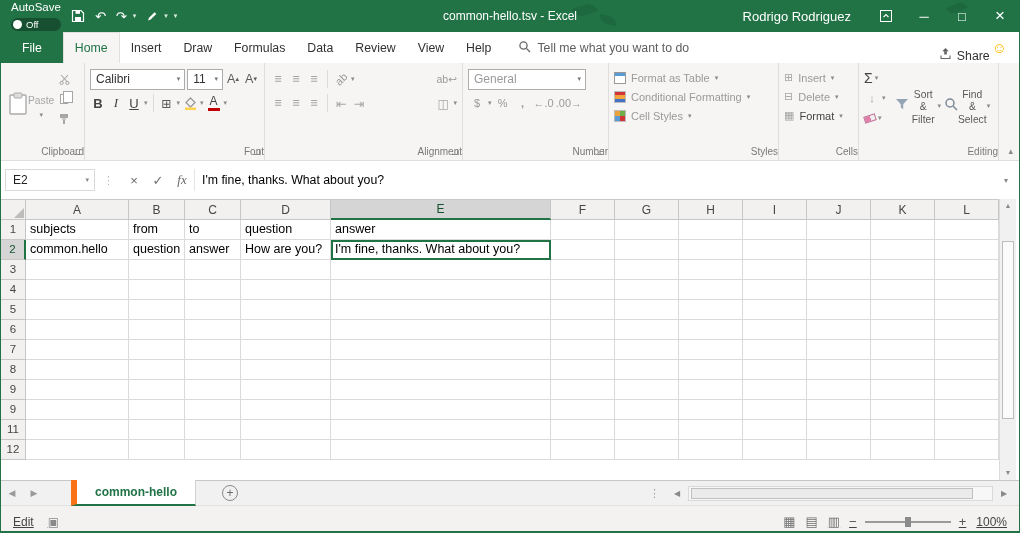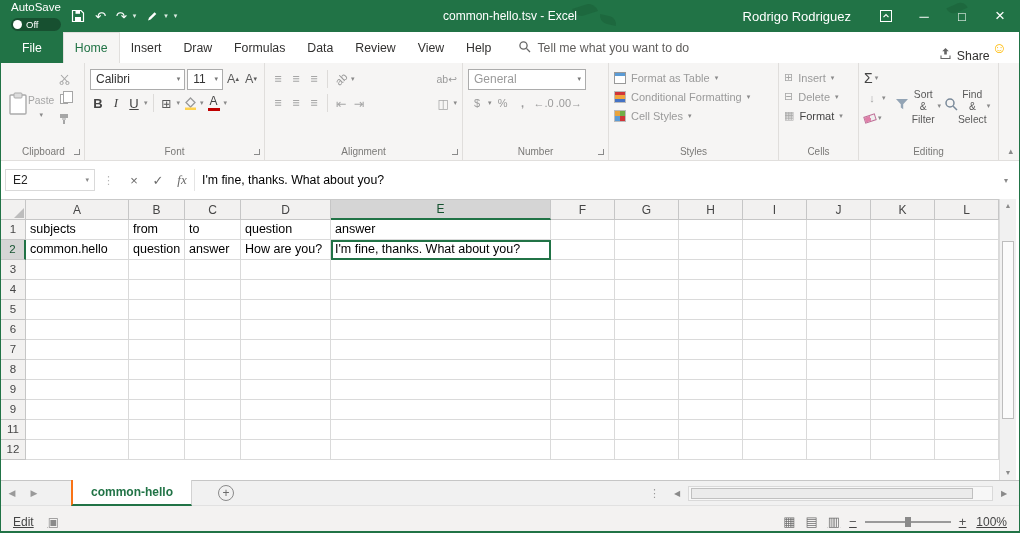--- a/index.html
+++ b/index.html
@@ -31,21 +31,21 @@
   .tab.file { background:#217346; color:#fff; padding:0 21px; }
   .tab.active { background:#F6F5F4; color:#217346; border:1px solid #E1DFDD; border-bottom:none; }
   .tellme { display:flex; align-items:center; gap:6px; margin-left:16px; color:#605E5C; white-space:nowrap; }
   .share-btn { display:flex; align-items:flex-end; gap:5px; margin-left:auto; margin-right:2px; white-space:nowrap; }
   .smiley { color:#FFB900; font-size:15px; margin-right:12px; display:flex; align-items:center; }
 
   
   .ribbon { height:98px; background:#F6F5F4; border-bottom:1px solid #E1DFDD; display:flex; position:relative; padding-left:2px; }
   .grp { position:relative; border-right:1px solid #E0DEDC; display:flex; flex-direction:column; flex:none; }
   .grp-content { flex:1; padding:4px 5px 18px; }
-  .grp-label { position:absolute; bottom:3px; left:0; right:0; text-align:center; font-size:10px; color:#7A7977; }
+  .grp-label { position:absolute; bottom:3px; left:0; right:0; text-align:right; font-size:10px; color:#7A7977; }
   .launcher { position:absolute; right:4px; bottom:5px; width:6px; height:6px; border-right:1.5px solid #8a8a8a; border-bottom:1.5px solid #8a8a8a; }
   .rrow { display:flex; align-items:center; gap:2px; height:24px; }
   .sbtn { min-width:16px; height:20px; display:inline-flex; align-items:center; justify-content:center; font-size:12.5px; color:#5a5a5a; }
   .dis { color:#A6A6A6 !important; }
   .ct { font-size:7px; color:#8a8a8a; }
   .vdiv { width:1px; height:18px; background:#DDDBD9; margin:0 3px; }
   .combo { background:#fff; border:1px solid #ACACAC; height:21px; display:flex; align-items:center; padding:0 4px 0 5px; font-size:12px; color:#333; }
   .combo .cc { margin-left:auto; font-size:7px; color:#777; padding-left:5px; }
   .bigbtn { width:44px; display:flex; flex-direction:row; align-items:center; padding-top:3px; font-size:10.3px; color:#5a5a5a; text-align:center; line-height:1.2; }
   .bigbtn .bb-label { margin-top:3px; }
@@ -105,21 +105,21 @@
   .col-A{width:103px;flex:none} .col-B{width:56px;flex:none} .col-C{width:56px;flex:none} .col-D{width:90px;flex:none}
   .col-E{width:220px;flex:none} .col-F,.col-G,.col-H,.col-I,.col-J,.col-K,.col-L{width:64px;flex:none}
   .vscroll { width:17px; height:281px; background:#F1F1F1; border-left:1px solid #DCDCDC; position:relative; flex:none; }
   .vscroll .sarrow { position:absolute; left:0; right:0; text-align:center; font-size:7px; color:#8a8a8a; height:14px; line-height:14px; }
   .vscroll .sarrow.bottom { bottom:0; }
   .vthumb { position:absolute; left:2px; right:2px; top:42px; height:178px; background:#FBFBFB; border:1px solid #BDBDBD; }
 
   
   .sheetbar { height:25px; background:#F1F1F1; border-top:1px solid #C6C6C6; display:flex; align-items:center; font-size:12px; }
   .sb-arrow { color:#9a9a9a; font-size:9px; width:22px; text-align:center; }
-  .sheettab { margin-left:26px; height:100%; background:#fff; border-left:2px solid #f97316; border-right:1px solid #D2D2D2; border-bottom:2px solid #217346; color:#217346; font-weight:bold; display:flex; align-items:center; padding:12px 18px; }
+  .sheettab { margin-left:26px; height:100%; background:#fff; border-left:6px solid #f97316; border-right:1px solid #D2D2D2; border-bottom:2px solid #217346; color:#217346; font-weight:bold; display:flex; align-items:center; padding:12px 18px; }
   .newsheet { width:16px; height:16px; border:1px solid #8a8a8a; border-radius:50%; color:#6a6a6a; display:flex; align-items:center; justify-content:center; font-size:12px; margin-left:26px; line-height:1; }
   .flexspace { flex:1; }
   .splitter { color:#9a9a9a; font-size:11px; margin:0 8px; }
   .hs-arrow { color:#8a8a8a; font-size:8px; width:18px; text-align:center; }
   .hscroll { width:305px; height:15px; background:#F7F7F7; border:1px solid #D9D9D9; position:relative; margin:0 2px; }
   .hthumb { position:absolute; left:2px; top:1px; bottom:1px; width:93%; background:#EBEBEB; border:1px solid #C0C0C0; }
   .sheetbar .edge { margin-right:6px; }
 
   
   .statusbar { height:32px; background:#F3F2F1; border-top:1px solid #E1E1E1; display:flex; align-items:center; font-size:12px; color:#444;text-decoration:underline; }

